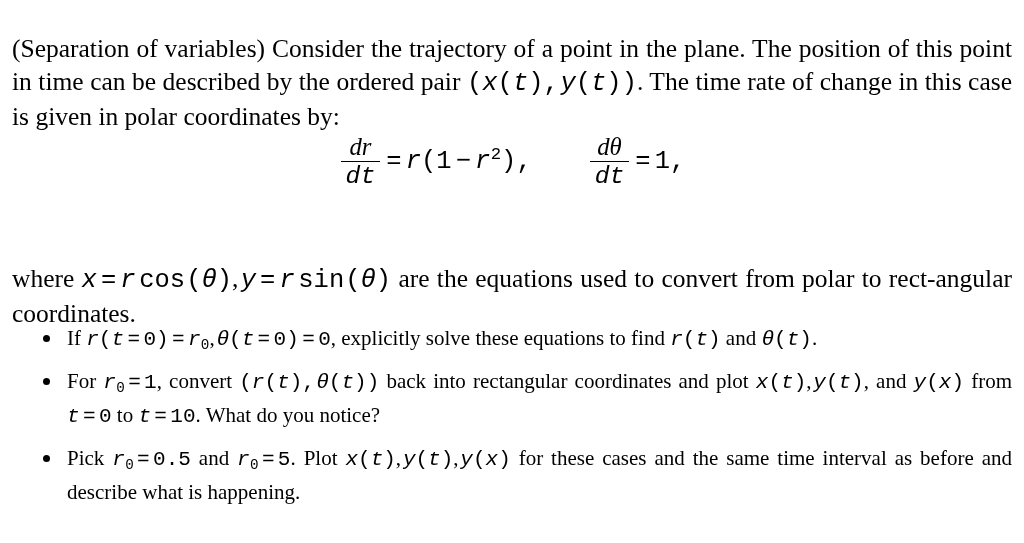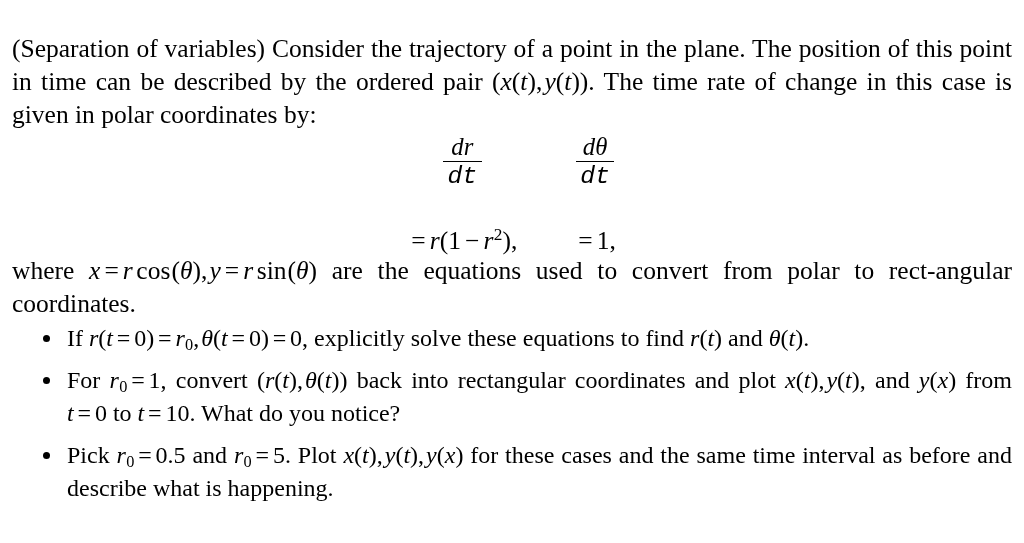--- a/index.html
+++ b/index.html
@@ -38,24 +38,23 @@
     text-align-last: left;
     hyphens: manual;
   }
 
   .bold-lead {
     font-weight: normal;
   }
 
   
   .m {
-    font-family: Liberation Serif, serif;
+    font-family: Liberation Mono, monospace;
     font-style: italic;
     white-space: nowrap;
-    margin-top: 36px;
   }
   .mu {            
     font-style: normal;
   }
   .op {
     font-style: normal;
     padding: 0 0.16em;
   }
   .opn {           
     font-style: normal;
@@ -118,37 +117,36 @@
     height: 1.4px;
     background: #000;
   }
   .eq-gap {
     display: inline-block;
     width: 56px;
   }
   .eq-piece {
     display: inline-flex;
     align-items: center;
-    flex-direction: column;
   }
 
   
   .bullet-list {
     position: absolute;
     left: 0;
     width: 1024px;
     margin: 0;
     padding: 0;
     list-style: none;
   }
   .bullet-item {
     position: relative;
     padding-left: 67px;
     padding-right: 12px;
-    font-size: 24px;
+    font-size: 21px;
     line-height: 33px;
     text-align: justify;
     -moz-text-align-last: left;
     text-align-last: left;
   }
   .bullet-item + .bullet-item {
     margin-top: 9px;
   }
   .bullet-dot {
     position: absolute;
@@ -188,21 +186,21 @@
           <span class="num">dθ</span>
           <span class="bar"></span>
           <span class="den">dt</span>
         </span>
         <span class="m mu"><span class="op">=</span>1<span class="mu">,</span></span>
       </span>
 
     </span>
   </div>
 
-  <p class="para" style="top: 228px;">
+  <p class="para" style="top: 236px;">
     <span>where </span><span class="m">x<span class="op">=</span>r<span class="opn">cos</span><span class="mu">(</span><span class="theta">θ</span><span class="mu">)</span></span><span class="mu">, </span><span class="m">y<span class="op">=</span>r<span class="opn">sin</span><span class="mu">(</span><span class="theta">θ</span><span class="mu">)</span></span><span> are the equations used to convert from polar to rect-angular coordinates.</span>
   </p>
 
   <ul class="bullet-list" style="top: 322px;">
 
     <li class="bullet-item">
       <span class="bullet-dot"></span>
       <span>If </span><span class="m">r<span class="mu">(</span>t<span class="op">=</span><span class="mu">0)</span><span class="op">=</span>r<sub class="msub">0</sub></span><span class="mu">, </span><span class="m"><span class="theta">θ</span><span class="mu">(</span>t<span class="op">=</span><span class="mu">0)</span><span class="op">=</span><span class="mu">0</span></span><span>, explicitly solve these equations to find </span><span class="m">r<span class="mu">(</span>t<span class="mu">)</span></span><span> and </span><span class="m"><span class="theta">θ</span><span class="mu">(</span>t<span class="mu">)</span></span><span>.</span>
     </li>
 

